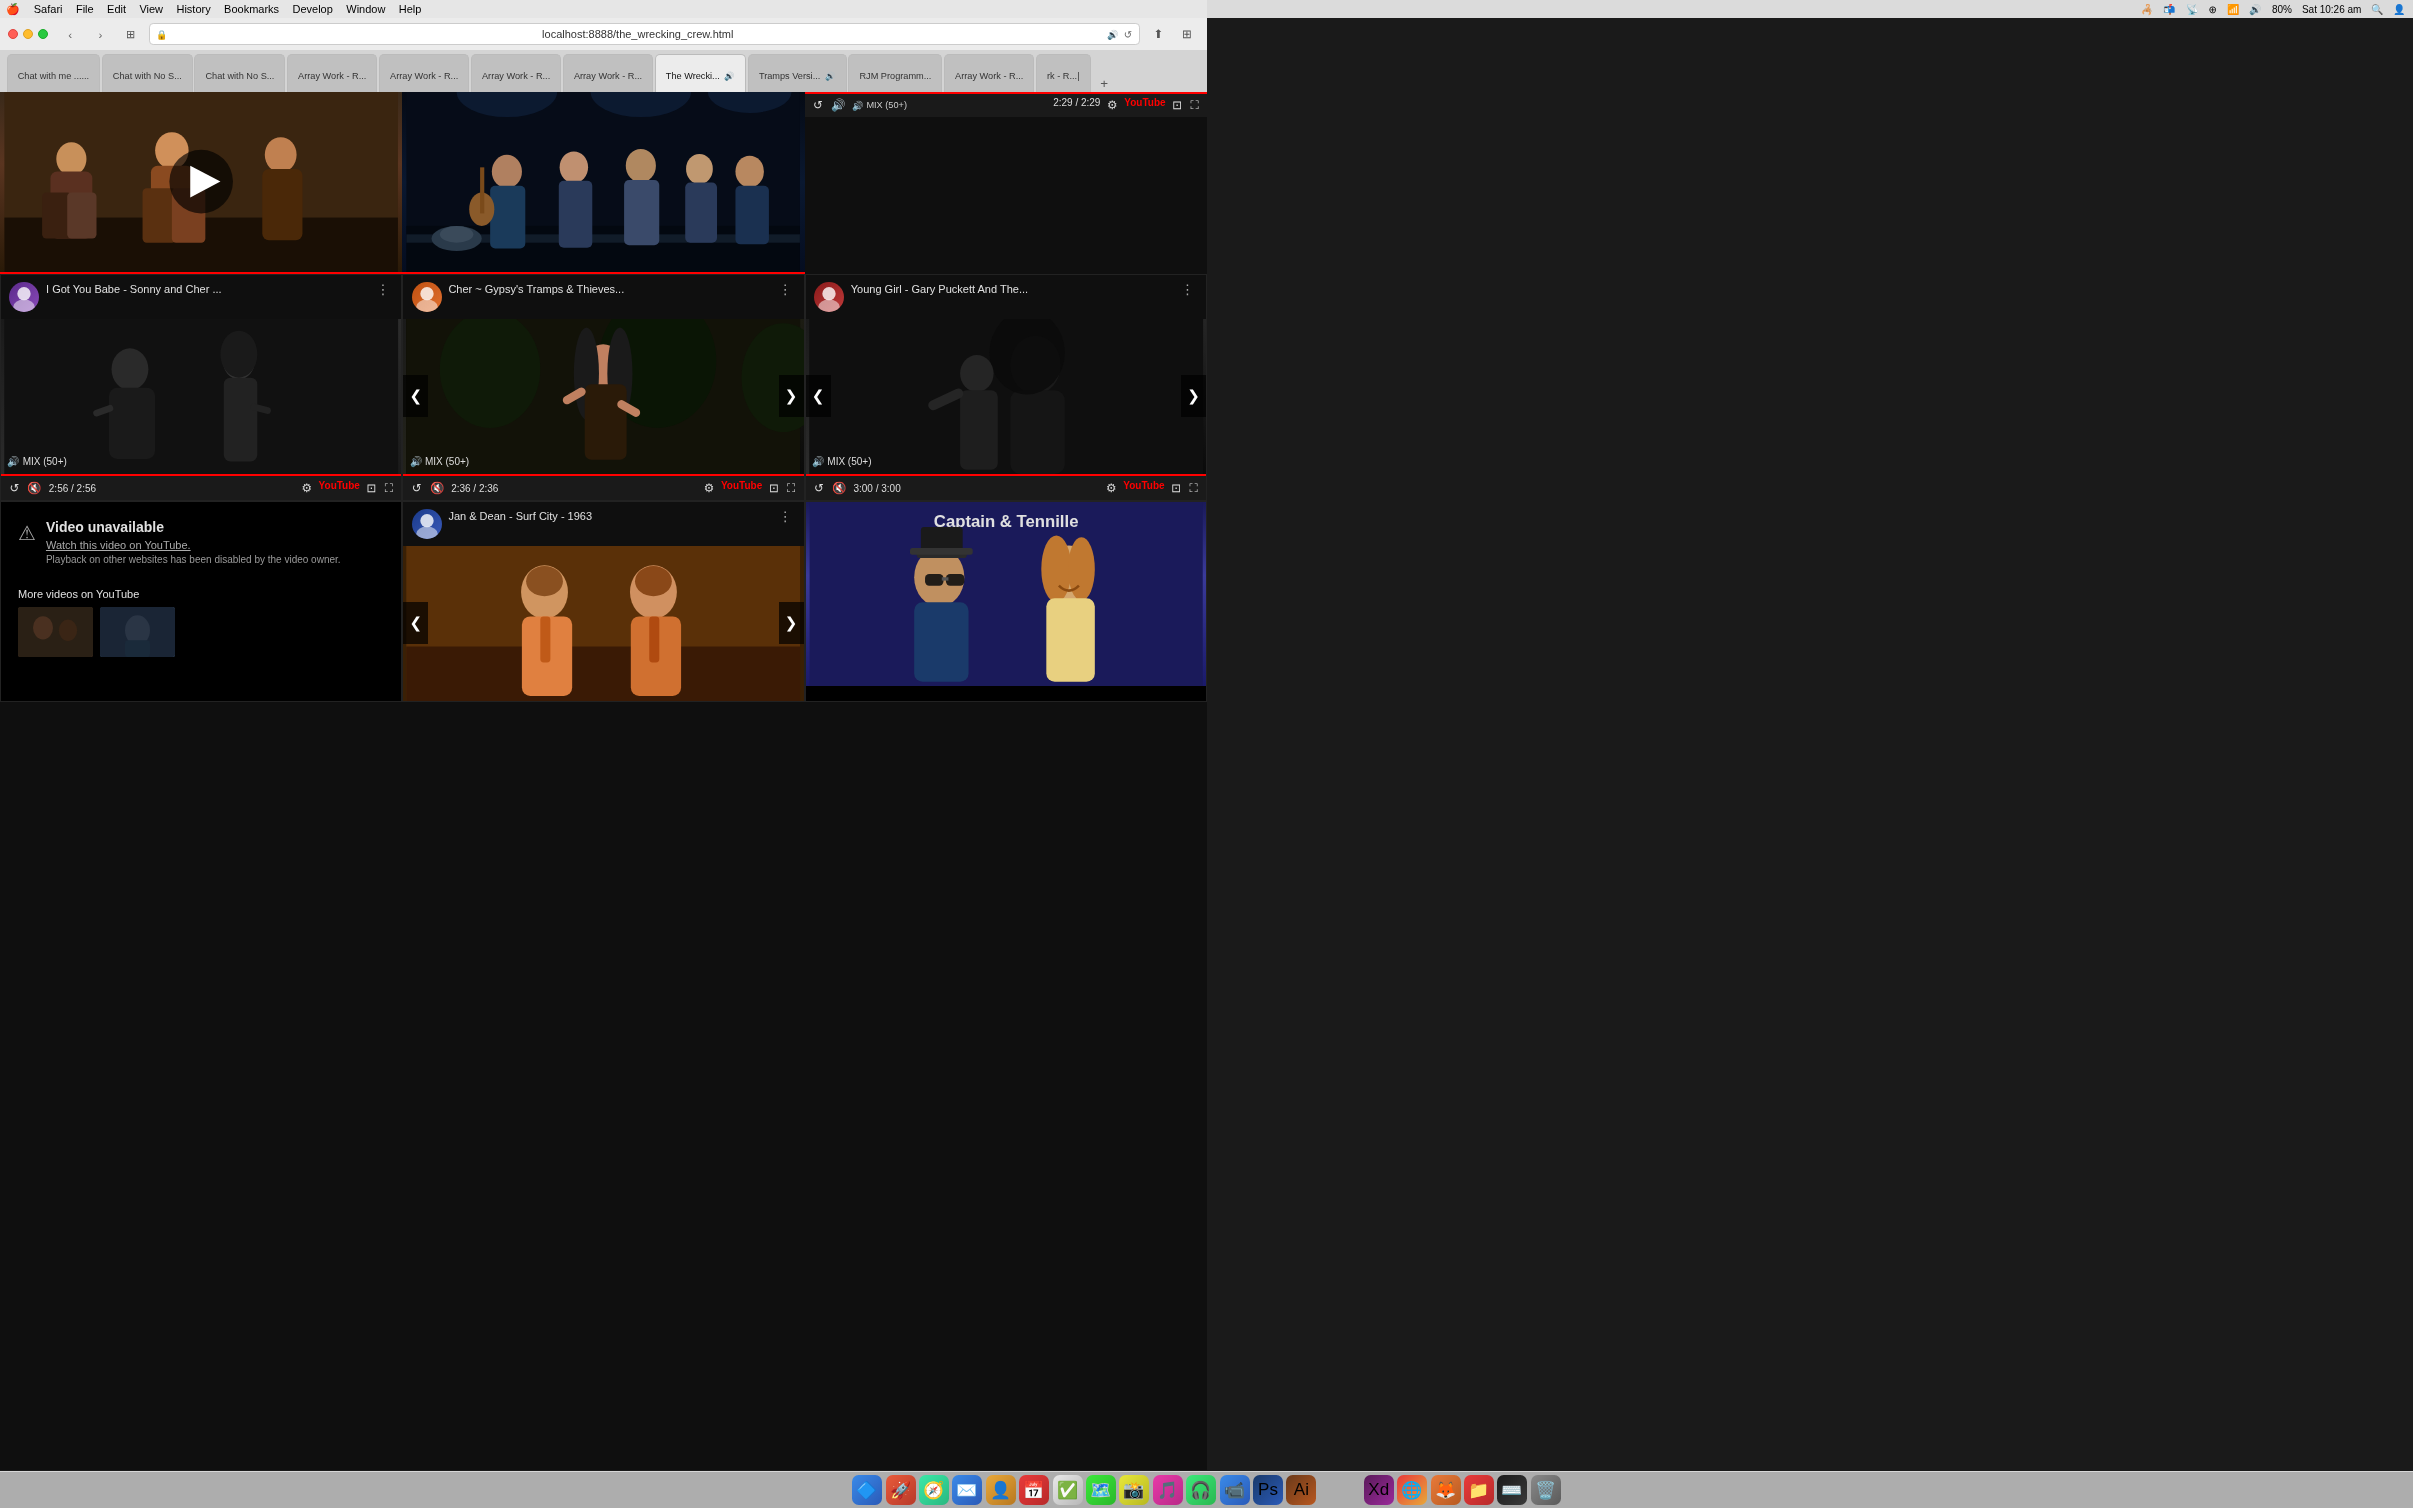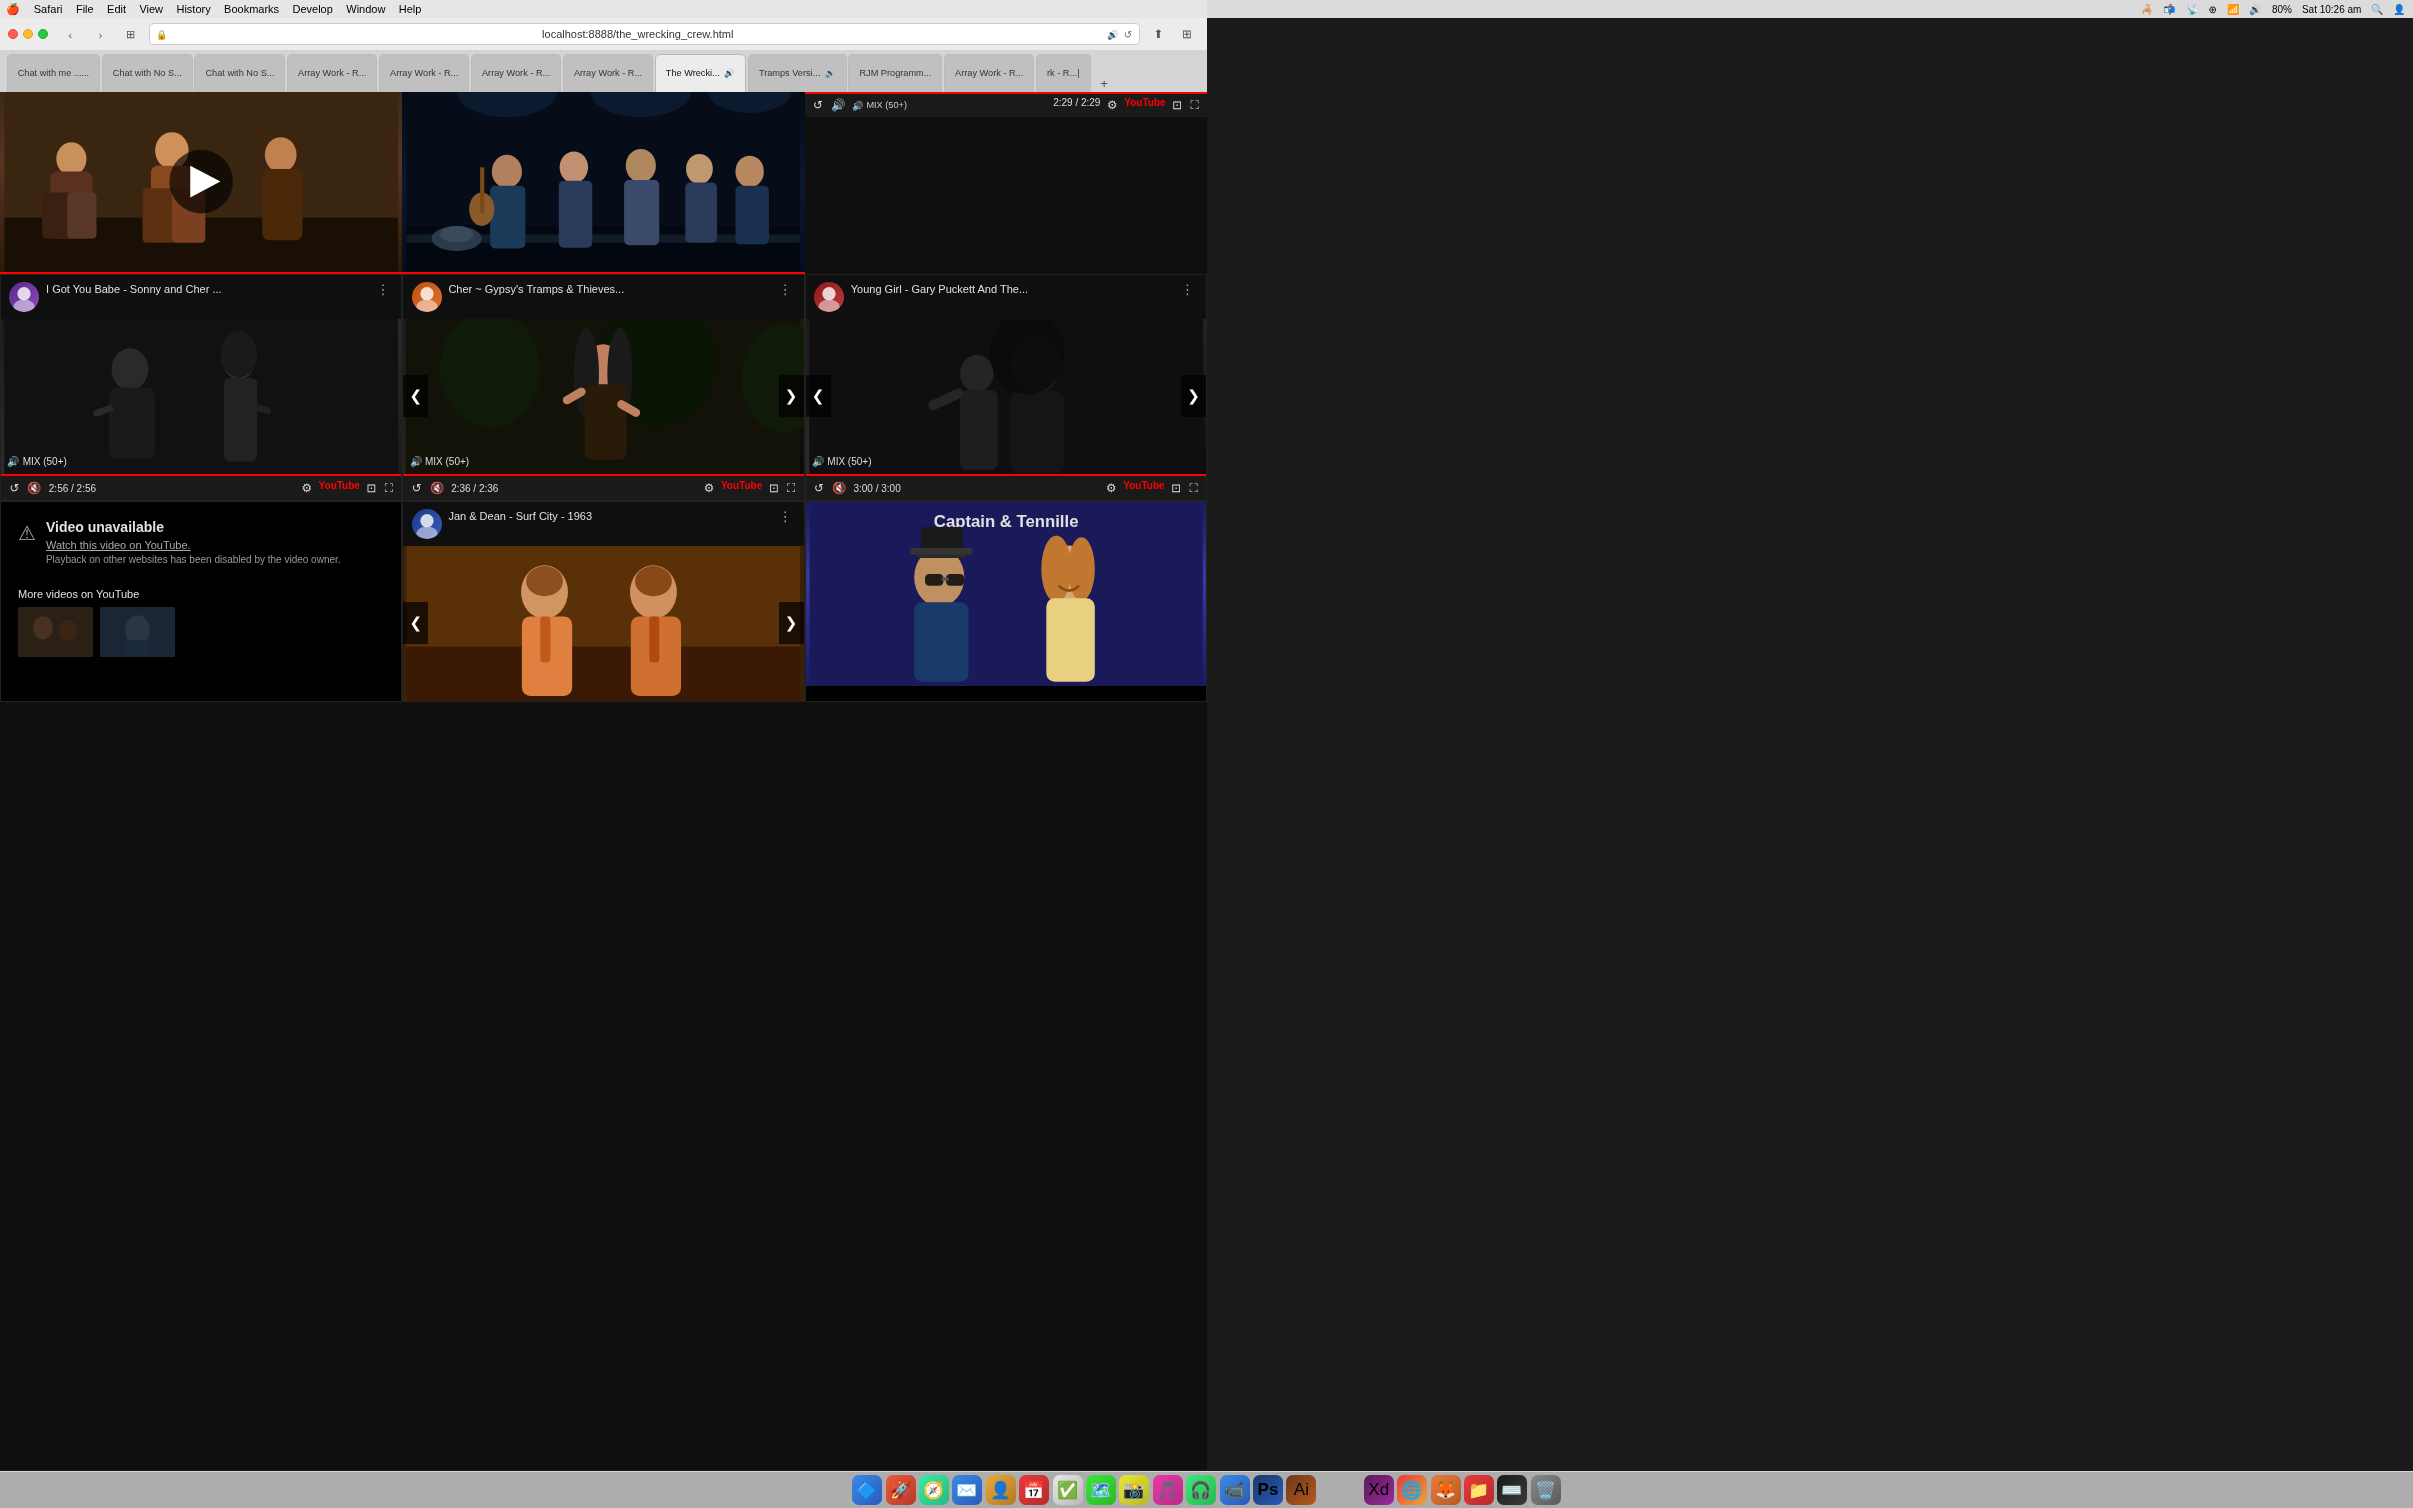--- a/index.html
+++ b/index.html
@@ -123,27 +123,26 @@
     .tabs-bar {
       display: flex;
       background: #d4d4d4;
       padding: 3.4px 6.7px 0;
       gap: 1.7px;
       align-items: flex-end;
       overflow: hidden;
     }
     .tab {
       height: 38px;
-      padding: 4px 10px;
+      padding: 16px 10px;
       background: #c0c0c0;
       border-radius: 5px 5px 0 0;
       font-size: 9.2px;
       color: #333;
       display: flex;
-      align-items: center;
       gap: 5px;
       cursor: pointer;
       max-width: 117px;
       white-space: nowrap;
       overflow: hidden;
       text-overflow: ellipsis;
       border: 0.8px solid #bbb;
       border-bottom: none;
     }
     .tab.active {
@@ -928,21 +927,21 @@
   <div class="dock-icon" style="background:linear-gradient(135deg,#3ae8a8,#2ab880);">🧭</div>
   <div class="dock-icon" style="background:linear-gradient(135deg,#3a8ae8,#2a5ab8);">✉️</div>
   <div class="dock-icon" style="background:linear-gradient(135deg,#e8a83a,#b87820);">👤</div>
   <div class="dock-icon" style="background:linear-gradient(135deg,#e83a3a,#b82a2a);">📅</div>
   <div class="dock-icon" style="background:linear-gradient(135deg,#e8e8e8,#b8b8b8);">✅</div>
   <div class="dock-icon" style="background:linear-gradient(135deg,#3ae83a,#2ab82a);">🗺️</div>
   <div class="dock-icon" style="background:linear-gradient(135deg,#e8e83a,#b8b820);">📸</div>
   <div class="dock-icon" style="background:linear-gradient(135deg,#e83aa8,#b82a88);">🎵</div>
   <div class="dock-icon" style="background:linear-gradient(135deg,#3ae87a,#2ab850);">🎧</div>
   <div class="dock-icon" style="background:linear-gradient(135deg,#3a8ae8,#2a5ab8);">📹</div>
-  <div class="dock-icon" style="background:linear-gradient(135deg,#1a3a6a,#2a5ab8);font-weight:bold;">Ps</div>
+  <div class="dock-icon" style="background:linear-gradient(135deg,#1a3a6a,#2a5ab8);">Ps</div>
   <div class="dock-icon" style="background:linear-gradient(135deg,#6a3a1a,#b85820);">Ai</div>
   <div class="dock-icon" style="background:linear-gradient(135deg,#5a1a5a,#9a2a9a);margin-left:44px;">Xd</div>
   <div class="dock-icon" style="background:linear-gradient(135deg,#e83a3a,#e8a83a);">🌐</div>
   <div class="dock-icon" style="background:linear-gradient(135deg,#e87a3a,#b85a20);">🦊</div>
   <div class="dock-icon" style="background:linear-gradient(135deg,#e83a3a,#b82a2a);">📁</div>
   <div class="dock-icon" style="background:linear-gradient(135deg,#1a1a1a,#3a3a3a);">⌨️</div>
   <div class="dock-icon" style="background:linear-gradient(135deg,#8a8a8a,#5a5a5a);">🗑️</div>
 </div>
 
 

